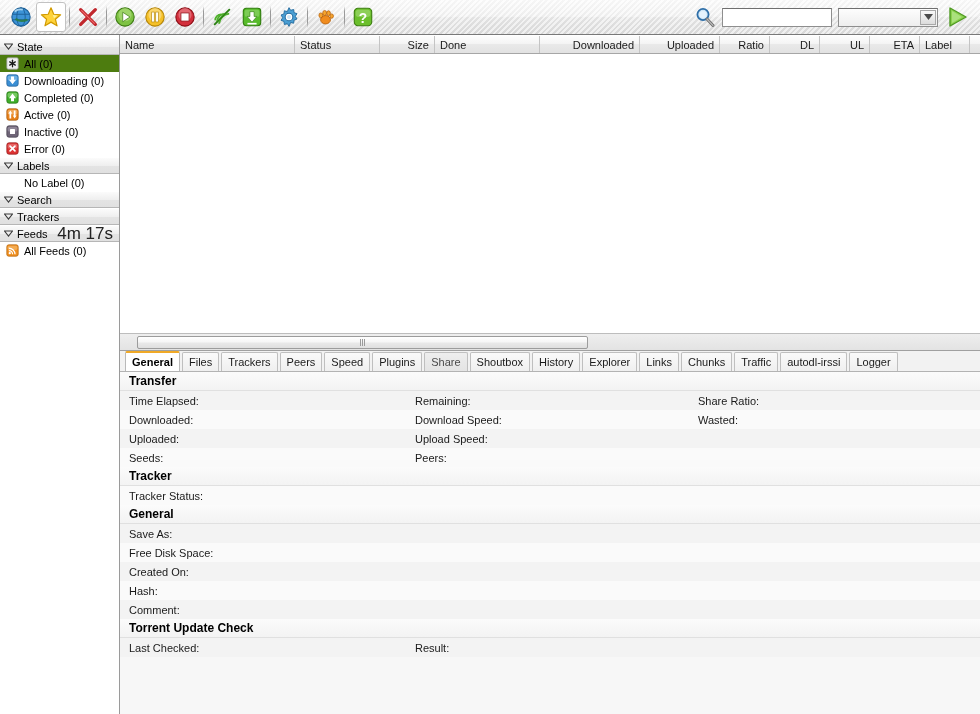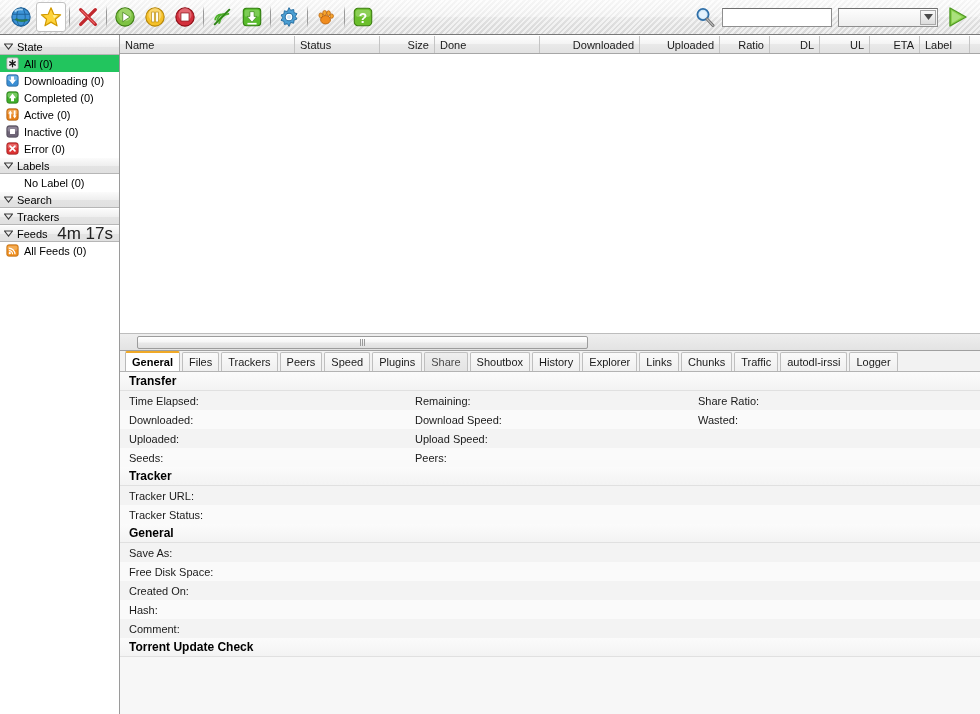--- a/index.html
+++ b/index.html
@@ -112,21 +112,21 @@
   .sb-group .g-label { flex: 1 1 auto; }
   .sb-group .g-extra { color: #222; font-size: 17px; padding-right: 2px; }
   .sb-item {
     height: 17px;
     display: flex; align-items: center;
     padding-left: 6px;
     font-size: 11px;
     color: #000;
     cursor: default;
   }
-  .sb-item.selected { background: #22c55e; }
+  .sb-item.selected { background: #4d7c0f; }
   .sb-item .ic { width: 13px; height: 13px; margin-right: 5px; flex: 0 0 13px; display:block; }
   .sb-item.no-icon { padding-left: 24px; }
 
   
   .main { flex: 1 1 auto; display: flex; flex-direction: column; min-width: 0; background: #fff; }
 
   
   .list-pane {
     flex: 0 0 auto;
     height: 316px;
@@ -630,23 +630,20 @@
               <span class="dcell c1">Uploaded:</span>
               <span class="dcell c2">Upload Speed:</span>
             </div>
             <div class="drow plain">
               <span class="dcell c1">Seeds:</span>
               <span class="dcell c2">Peers:</span>
             </div>
             <div class="sec-head">
               <span>Tracker</span>
             </div>
-            <div class="drow alt">
-              <span class="dcell c1">Tracker URL:</span>
-            </div>
             <div class="drow plain">
               <span class="dcell c1">Tracker Status:</span>
             </div>
             <div class="sec-head">
               <span>General</span>
             </div>
             <div class="drow alt">
               <span class="dcell c1">Save As:</span>
             </div>
             <div class="drow plain">
@@ -656,20 +653,24 @@
               <span class="dcell c1">Created On:</span>
             </div>
             <div class="drow plain">
               <span class="dcell c1">Hash:</span>
             </div>
             <div class="drow alt">
               <span class="dcell c1">Comment:</span>
             </div>
             <div class="sec-head">
               <span>Torrent Update Check</span>
+            </div>
+            <div class="drow alt">
+              <span class="dcell c1">Last Checked:</span>
+              <span class="dcell c2">Result:</span>
             </div>
             <div class="filler" style="height: 40px;"></div>
           </div>
       </div>
 
     </div>
   </div>
 </div>
 
 </body></html>

